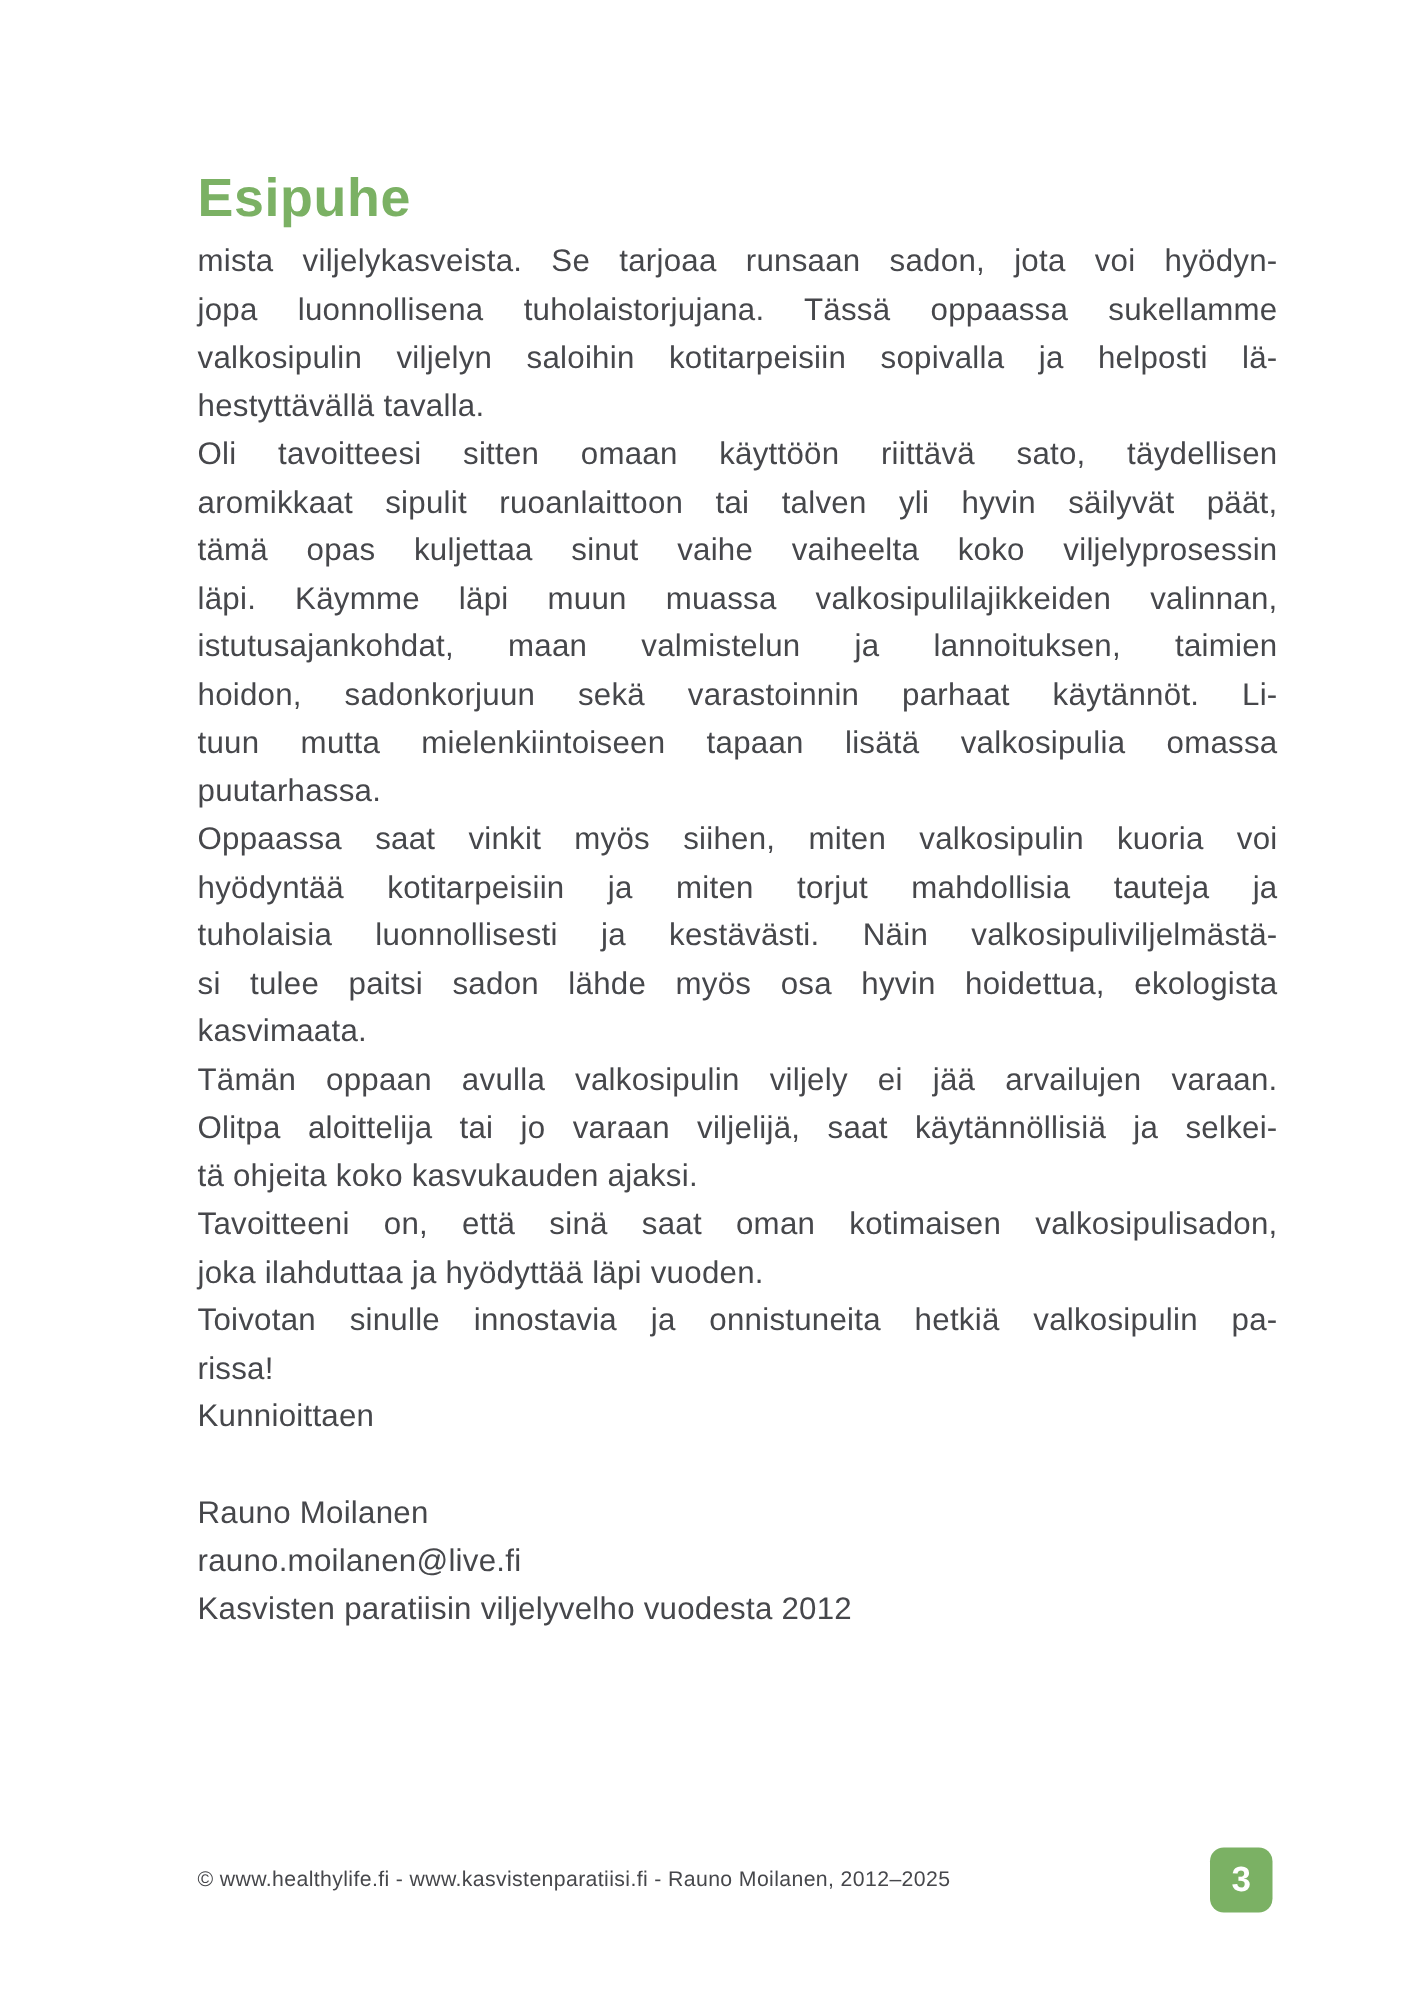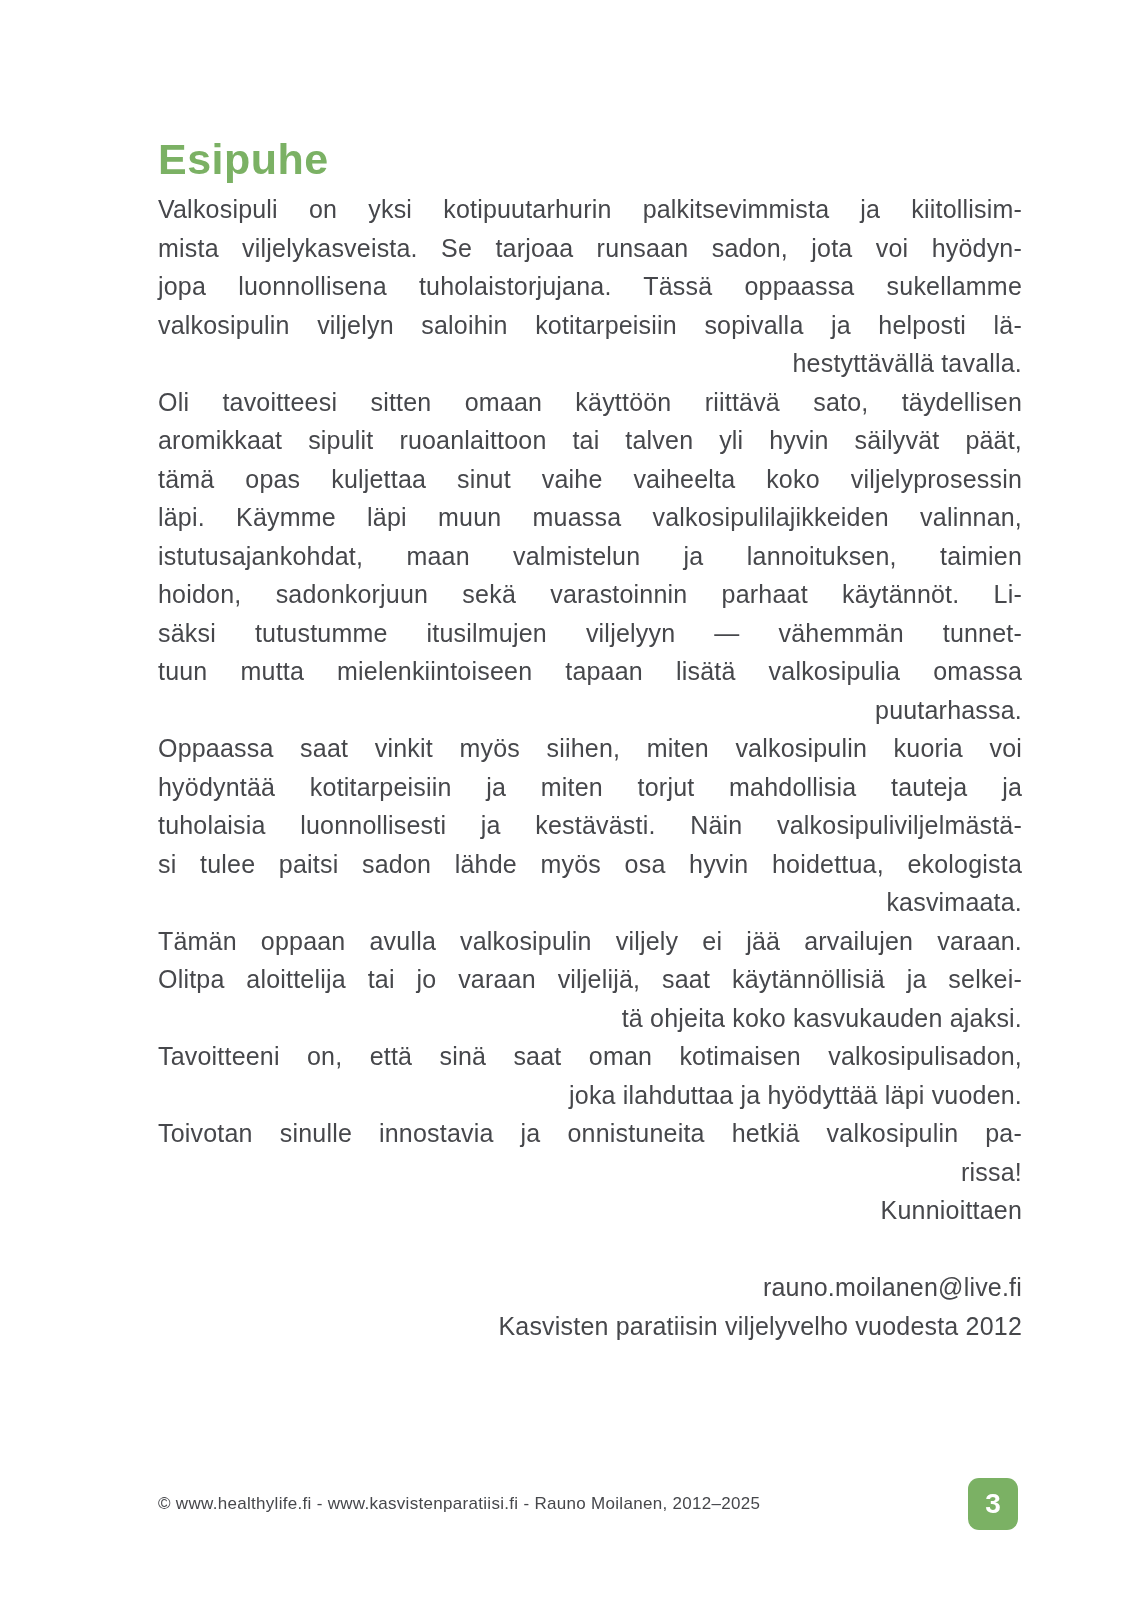--- a/index.html
+++ b/index.html
@@ -29,21 +29,21 @@
   .bodytext {
     position: absolute;
     left: 158px;
     top: 190px;
     width: 864px;
     font-size: 25px;
     line-height: 38.5px;
     color: #46474b;
     letter-spacing: 0.2px;
   }
-  .ln { text-align: right; }
+  .ln { text-align: left; }
   .ln.j {
     text-align: justify;
     text-align-last: justify;
   }
   .spacer-line { height: 38.5px; }
   .footer {
     position: absolute;
     left: 158px;
     top: 1478px;
     width: 860px;
@@ -72,33 +72,31 @@
 </style>
 </head>
 <body>
 
 <div class="page">
 
   <h1 class="title">Esipuhe</h1>
 
   <div class="bodytext">
 
-    <div class="ln j">Valkosipuli on yksi kotipuutarhurin palkitsevimmista ja kiitollisim-</div>
     <div class="ln j">mista viljelykasveista. Se tarjoaa runsaan sadon, jota voi hyödyn-</div>
     <div class="ln j">jopa luonnollisena tuholaistorjujana. Tässä oppaassa sukellamme</div>
     <div class="ln j">valkosipulin viljelyn saloihin kotitarpeisiin sopivalla ja helposti lä-</div>
     <div class="ln">hestyttävällä tavalla.</div>
 
     <div class="ln j">Oli tavoitteesi sitten omaan käyttöön riittävä sato, täydellisen</div>
     <div class="ln j">aromikkaat sipulit ruoanlaittoon tai talven yli hyvin säilyvät päät,</div>
     <div class="ln j">tämä opas kuljettaa sinut vaihe vaiheelta koko viljelyprosessin</div>
     <div class="ln j">läpi. Käymme läpi muun muassa valkosipulilajikkeiden valinnan,</div>
     <div class="ln j">istutusajankohdat, maan valmistelun ja lannoituksen, taimien</div>
     <div class="ln j">hoidon, sadonkorjuun sekä varastoinnin parhaat käytännöt. Li-</div>
-    <div class="ln j">säksi tutustumme itusilmujen viljelyyn — vähemmän tunnet-</div>
     <div class="ln j">tuun mutta mielenkiintoiseen tapaan lisätä valkosipulia omassa</div>
     <div class="ln">puutarhassa.</div>
 
     <div class="ln j">Oppaassa saat vinkit myös siihen, miten valkosipulin kuoria voi</div>
     <div class="ln j">hyödyntää kotitarpeisiin ja miten torjut mahdollisia tauteja ja</div>
     <div class="ln j">tuholaisia luonnollisesti ja kestävästi. Näin valkosipuliviljelmästä-</div>
     <div class="ln j">si tulee paitsi sadon lähde myös osa hyvin hoidettua, ekologista</div>
     <div class="ln">kasvimaata.</div>
 
     <div class="ln j">Tämän oppaan avulla valkosipulin viljely ei jää arvailujen varaan.</div>
@@ -108,20 +106,21 @@
     <div class="ln j">Tavoitteeni on, että sinä saat oman kotimaisen valkosipulisadon,</div>
     <div class="ln">joka ilahduttaa ja hyödyttää läpi vuoden.</div>
 
     <div class="ln j">Toivotan sinulle innostavia ja onnistuneita hetkiä valkosipulin pa-</div>
     <div class="ln">rissa!</div>
 
     <div class="ln">Kunnioittaen</div>
 
     <div class="spacer-line"></div>
 
+    <div class="ln">Rauno Moilanen</div>
     <div class="ln">rauno.moilanen@live.fi</div>
     <div class="ln">Kasvisten paratiisin viljelyvelho vuodesta 2012</div>
   </div>
 
   <div class="footer">
     <span class="copyright">© www.healthylife.fi - www.kasvistenparatiisi.fi - Rauno Moilanen, 2012–2025</span>
     <span class="page-badge">3</span>
   </div>
 
 </div>

